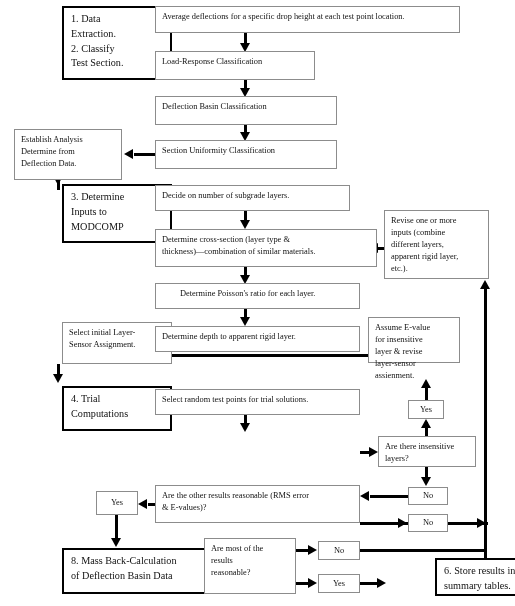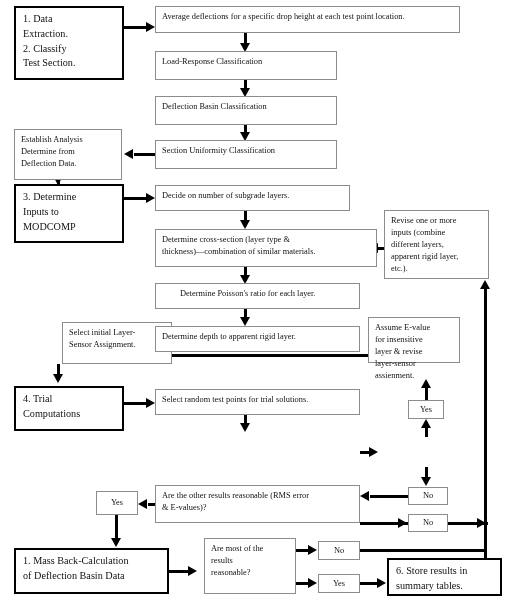--- a/index.html
+++ b/index.html
@@ -25,20 +25,21 @@
     line-height: 1.42;
     padding: 4px 5px 3px 6px;
     white-space: pre-line;
     z-index: 3;
   }
   .box.bold {
     border: 2.2px solid #000000;
     font-size: 10.2px;
     line-height: 1.45;
     padding: 4px 1px 3px 7px;
+    margin-left: 48px;
   }
   .box.small {
     font-size: 8.4px;
     text-align: left;
     padding: 2px 16px;
     display: flex;
     align-items: center;
     justify-content: center;
     white-space: nowrap;
   }
@@ -93,26 +94,26 @@
   <div class="box bold" style="left:14px; top:184px; width:110px; height:59px;">3.  Determine
 Inputs to
 MODCOMP</div>
 
   <div class="box" style="left:14px; top:322px; width:110px; height:42px;margin-left:48px;">Select initial Layer-
 Sensor Assignment.</div>
 
   <div class="box bold" style="left:14px; top:386px; width:110px; height:45px;">4.  Trial
 Computations</div>
 
-  <div class="box bold" style="left:14px; top:548px; width:155px; height:46px;">1.  Mass Back-Calculation
+  <div class="box bold" style="left:14px; top:548px; width:155px; height:46px;">8.  Mass Back-Calculation
 of Deflection Basin Data</div>
 
   <div class="box" style="left:155px; top:6px; width:305px; height:27px;">Average deflections for a specific drop height at each test point location.</div>
 
-  <div class="box" style="left:155px; top:51px; width:182px; height:29px;">Load-Response Classification</div>
+  <div class="box" style="left:155px; top:51px; width:160px; height:29px;">Load-Response Classification</div>
 
   <div class="box" style="left:155px; top:96px; width:182px; height:29px;">Deflection Basin Classification</div>
 
   <div class="box" style="left:155px; top:140px; width:182px; height:29px;">Section Uniformity Classification</div>
 
   <div class="box" style="left:155px; top:185px; width:195px; height:26px;">Decide on number of subgrade layers.</div>
 
   <div class="box" style="left:155px; top:229px; width:222px; height:38px;">Determine cross-section (layer type &amp;
 thickness)—combination of similar materials.</div>
 
@@ -135,20 +136,22 @@
 different layers,
 apparent rigid layer,
 etc.).</div>
 
   <div class="box" style="left:368px; top:317px; width:92px; height:46px;font-family:Liberation Serif, serif;">Assume E-value
 for insensitive
 layer &amp; revise
 layer-sensor
 assienment.</div>
 
+  <div class="box" style="left:378px; top:436px; width:98px; height:31px;">Are there insensitive
+layers?</div>
 
   <div class="box bold" style="left:387px; top:558px; width:115px; height:38px;">6.  Store results in
 summary tables.</div>
 
   <div class="box small" style="left:408px; top:400px; width:36px; height:19px;">Yes</div>
 
   <div class="box small" style="left:408px; top:487px; width:40px; height:18px;">No</div>
 
   <div class="box small" style="left:408px; top:514px; width:40px; height:18px;">No</div>
 

